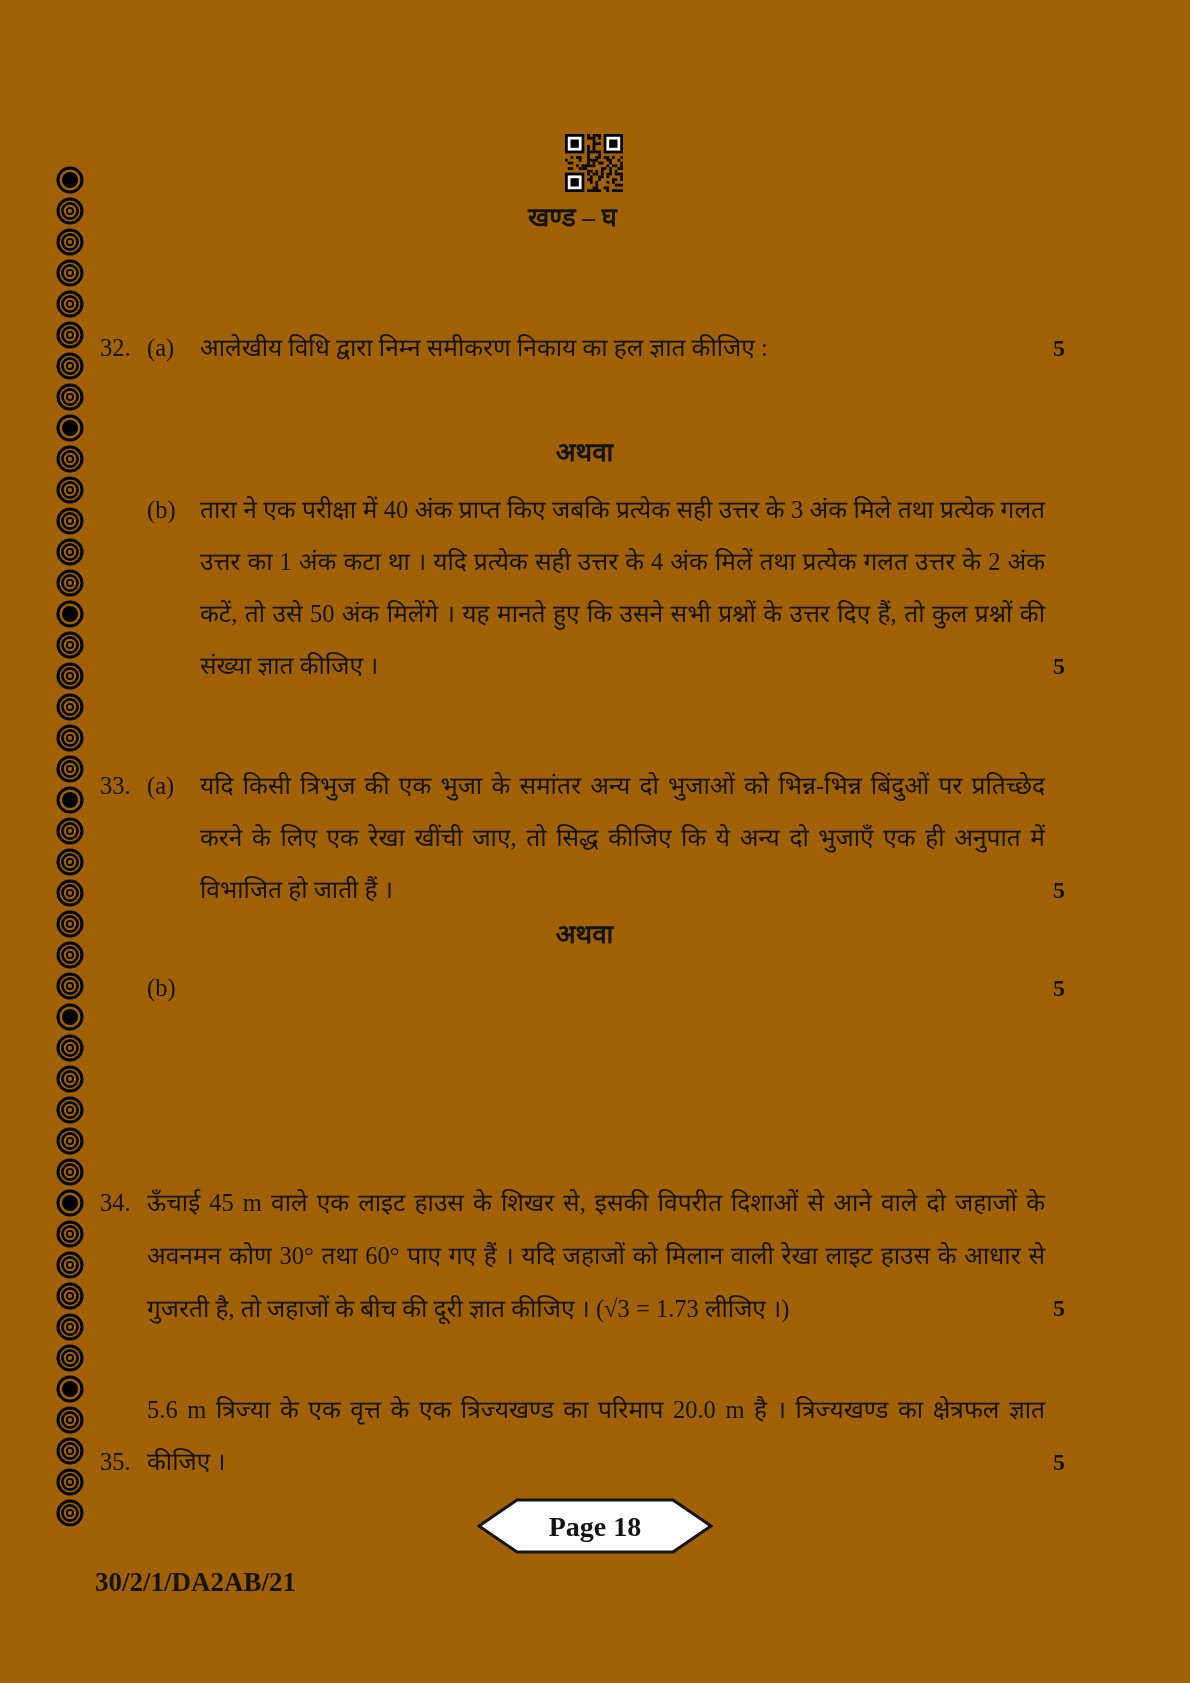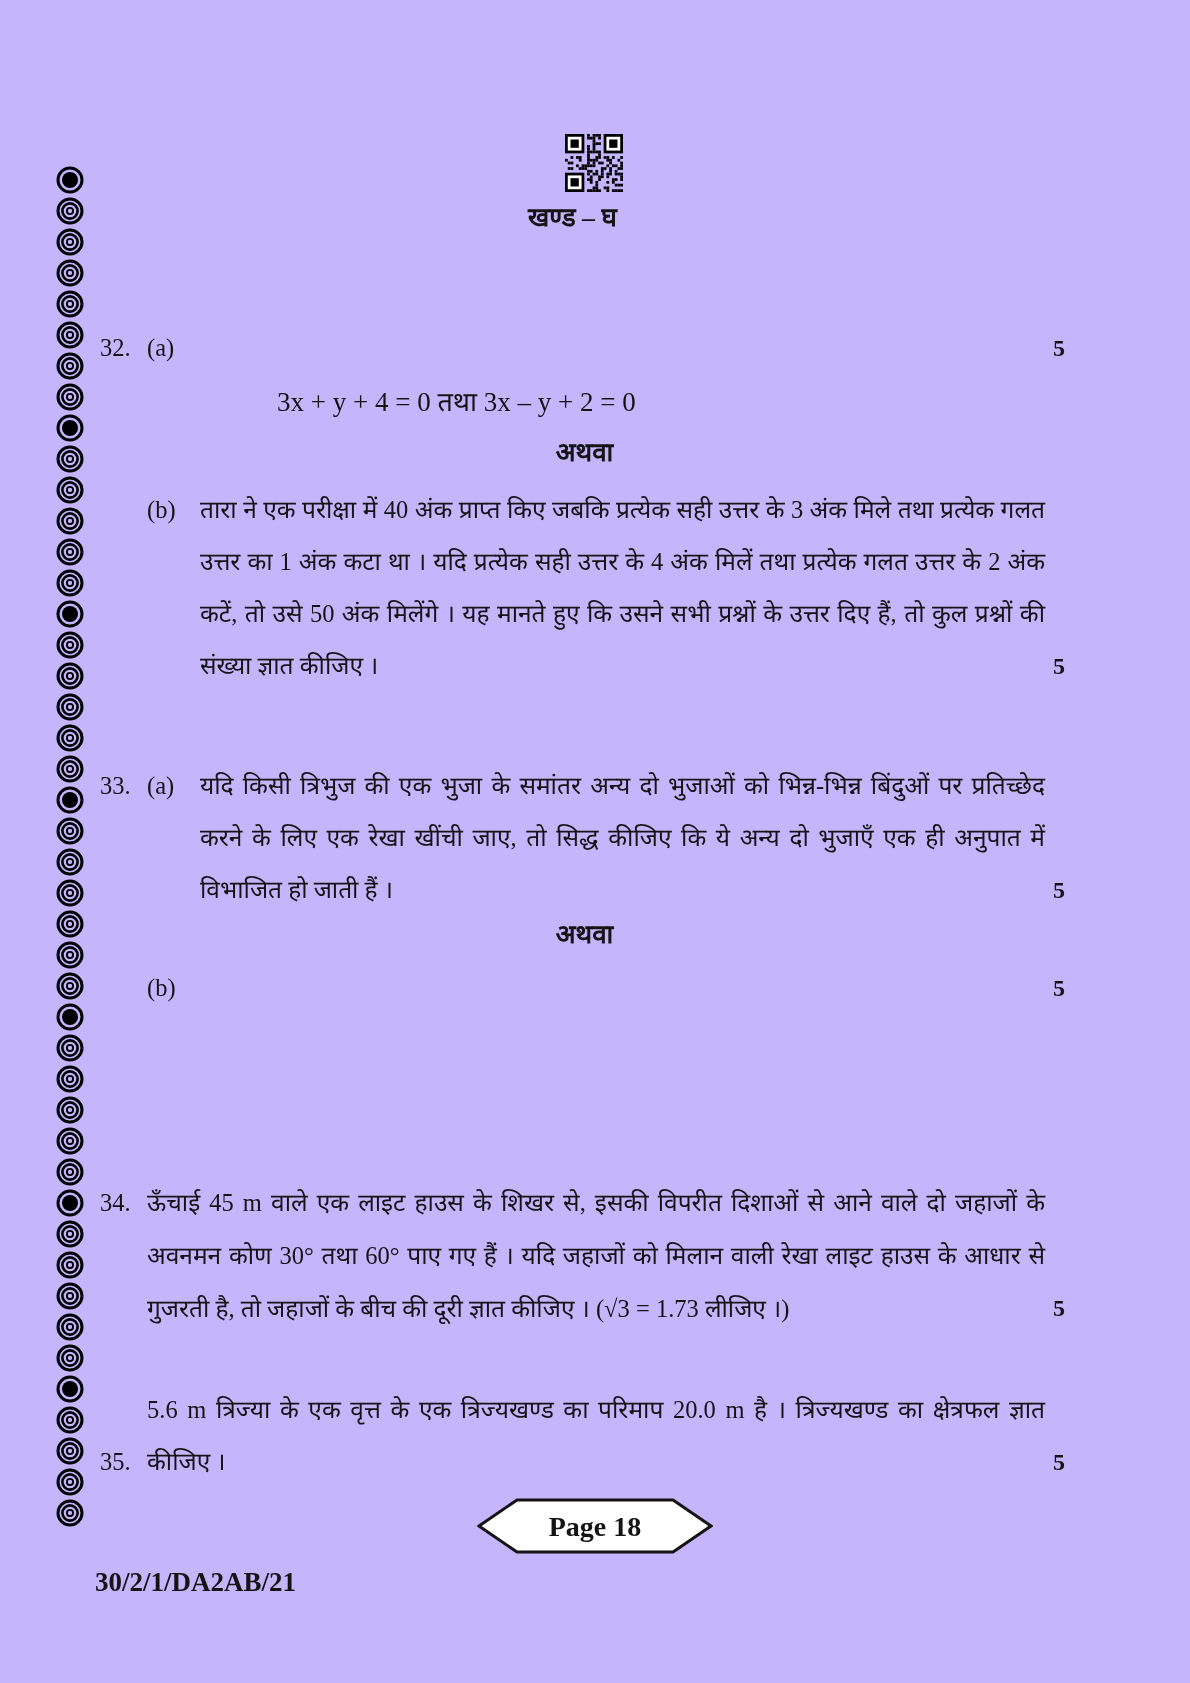--- a/index.html
+++ b/index.html
@@ -1,19 +1,19 @@
 <!DOCTYPE html>
 <html><head>
 <meta charset="utf-8">
 <style>
   html,body { margin:0; padding:0; background:#ffffff; }
   .sheet {
     position:relative;
     width:1190px; height:1683px;
-    background:#c4b5fd;
+    background:#a16207;
     color:#141414;
     font-family:"Liberation Serif","DejaVu Serif",serif;
     overflow:hidden;
   }
 
   
   .binding {
     position:absolute; left:56px; top:166px;
     display:flex; flex-direction:column; gap:3px;
   }
@@ -428,23 +428,23 @@
         <rect x="52.476190476190474" y="55.23809523809524" width="2.761904761904762" height="2.761904761904762" fill="#000"></rect>
         <rect x="55.23809523809524" y="55.23809523809524" width="2.761904761904762" height="2.761904761904762" fill="#000"></rect>
       </svg>
   </div>
 
   <h1 class="section-title">खण्ड – घ</h1>
 
   <div class="qrow q32a">
     <span class="qnum">32.</span>
     <span class="plabel">(a)</span>
+    <div class="qtext">आलेखीय विधि द्वारा निम्न समीकरण निकाय का हल ज्ञात कीजिए :</div>
     <span class="marks marks-top">5</span>
   </div>
-  <div class="equation">3x + y + 4 = 0 तथा 3x – y + 2 = 0</div>
   <div class="or or1">अथवा</div>
 
   <div class="qrow q32b">
     <span class="qnum"></span>
     <span class="plabel">(b)</span>
     <div class="qtext">तारा ने एक परीक्षा में 40 अंक प्राप्त किए जबकि प्रत्येक सही उत्तर के 3 अंक मिले तथा प्रत्येक गलत उत्तर का 1 अंक कटा था । यदि प्रत्येक सही उत्तर के 4 अंक मिलें तथा प्रत्येक गलत उत्तर के 2 अंक कटें, तो उसे 50 अंक मिलेंगे । यह मानते हुए कि उसने सभी प्रश्नों के उत्तर दिए हैं, तो कुल प्रश्नों की संख्या ज्ञात कीजिए ।</div>
     <span class="marks marks-bottom">5</span>
   </div>
 
   <div class="qrow q33a">

